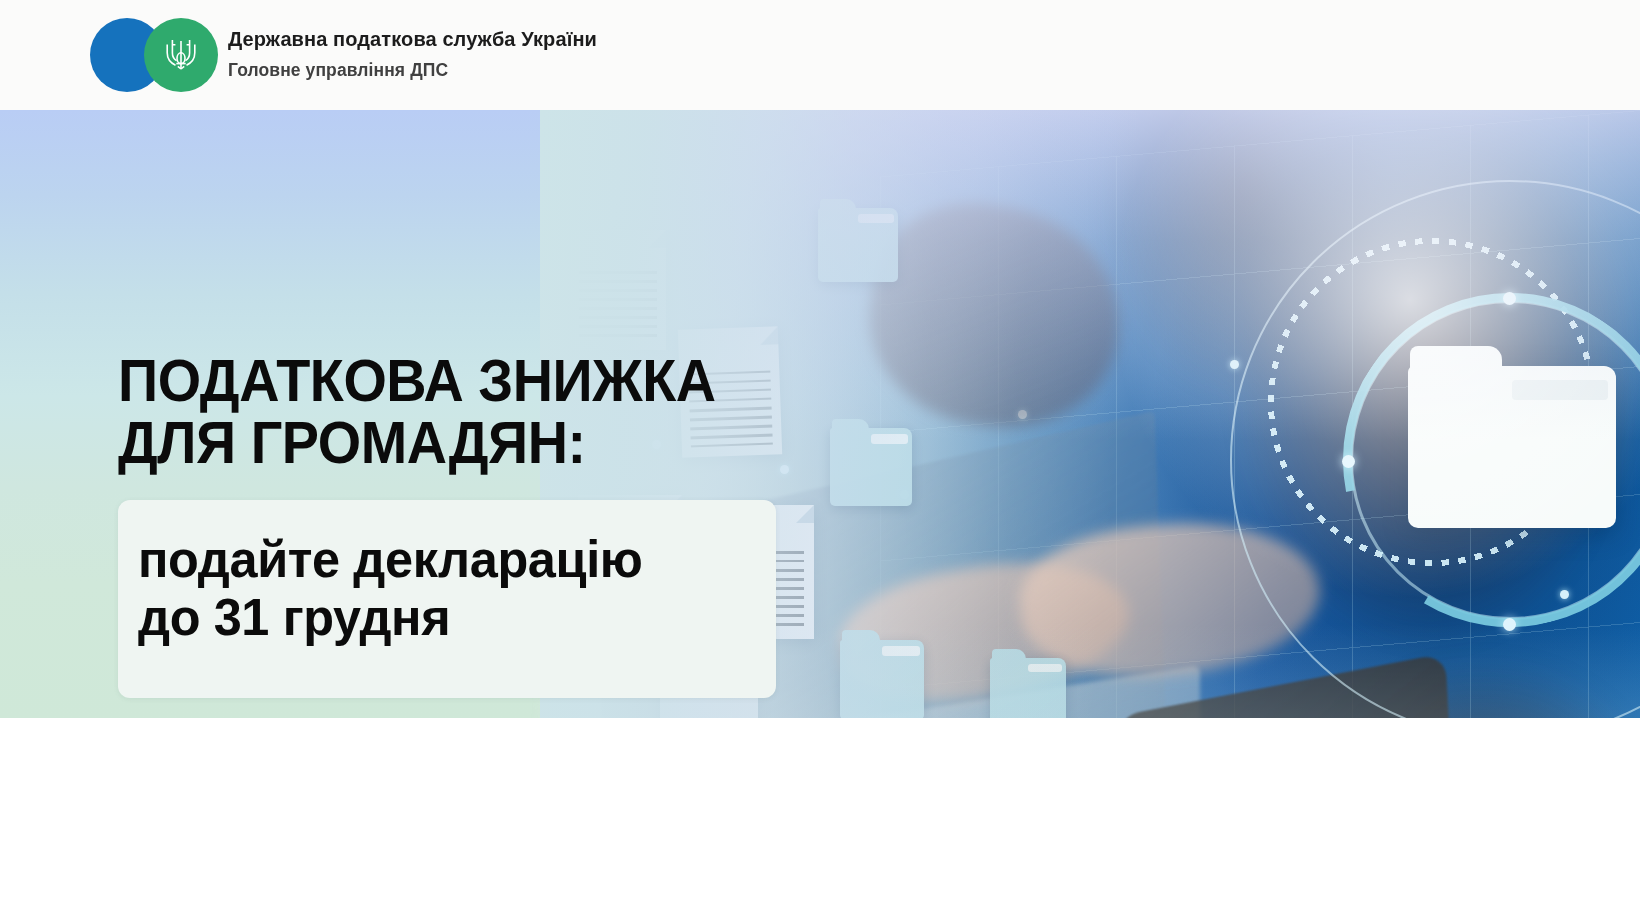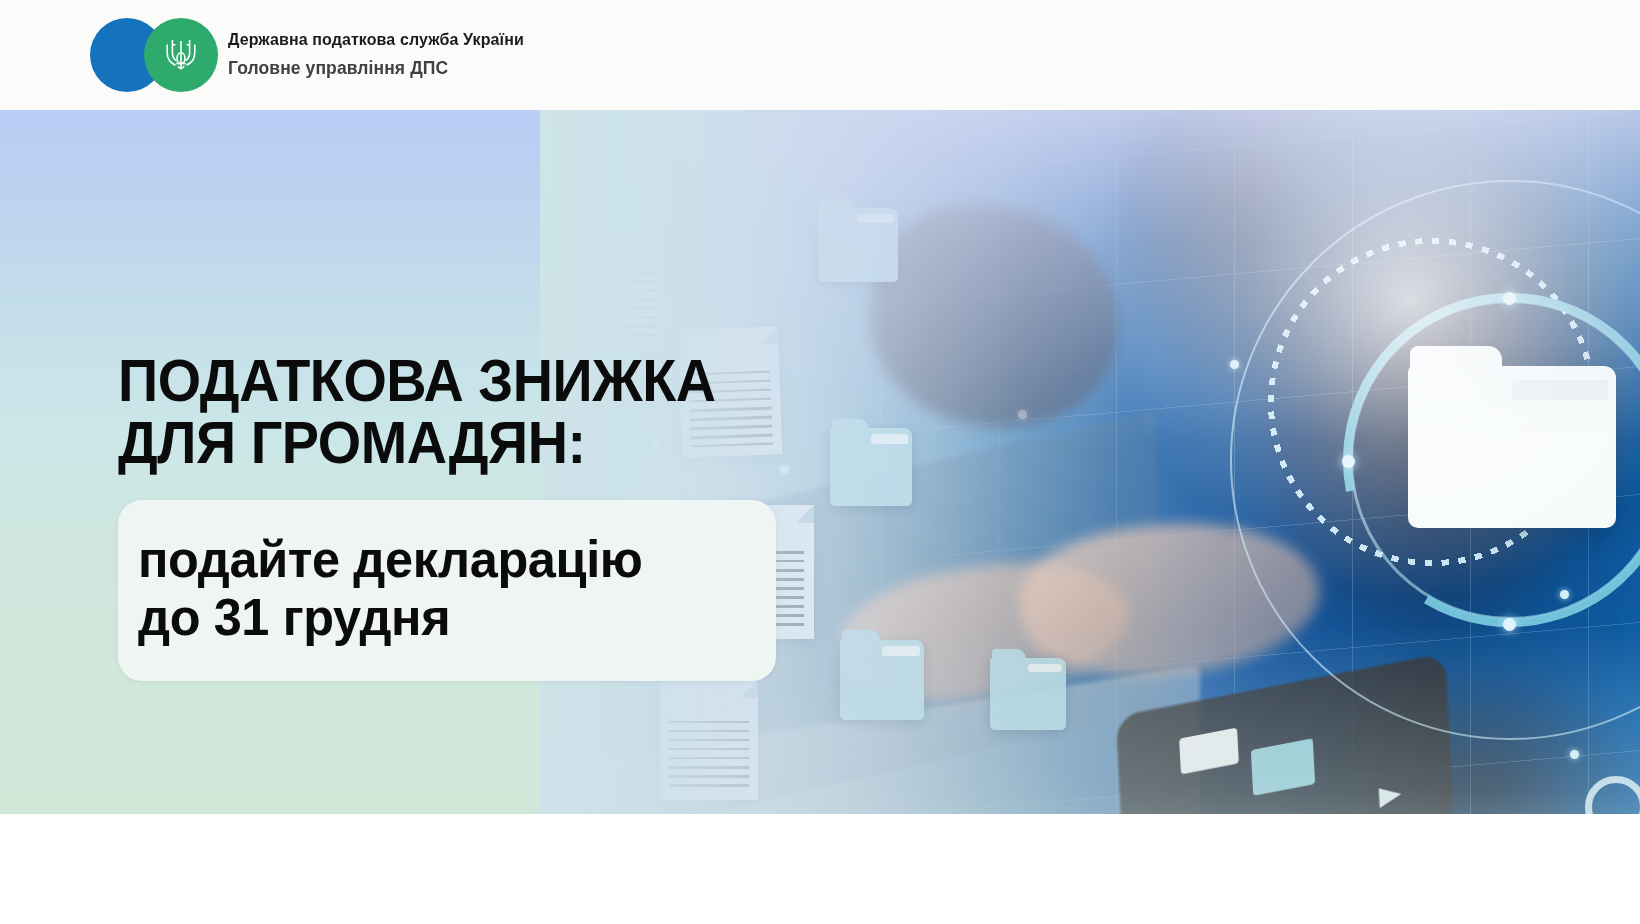--- a/index.html
+++ b/index.html
@@ -43,34 +43,34 @@
     display:flex; align-items:center; justify-content:center;
   }
   .logo-circle-green svg { display:block; }
 
   .header-text {
     margin-left:10px;
     display:flex; flex-direction:column;
     justify-content:center;
   }
   .header-line1 {
-    font-size:16px; font-weight:bold;
+    font-size:20px; font-weight:bold;
     color:#1c1c1c; letter-spacing:.1px;
     line-height:1.25; margin-bottom:7px;
   }
   .header-line2, .header-line3 {
     font-size:17.5px; font-weight:bold;
     color:#404040; letter-spacing:.1px;
     line-height:1.33;
   }
 
   
   .canvas {
     position:absolute; left:0; top:110px;
-    width:1640px; height:704px;
+    width:1640px; height:608px;
     overflow:hidden;
   }
   .bg-gradient {
     position:absolute; inset:0;
     background:linear-gradient(180deg,
       #b9cdf5 0%,
       #bcd4ef 14%,
       #c4dfe9 30%,
       #cce7e8 47%,
       #cfe7df 62%,
@@ -350,22 +350,22 @@
     letter-spacing:-0.5px;
     color:#0b0b0b;
     transform:scaleX(.93);
     transform-origin:left center;
     white-space:pre-line;
   }
   .callout {
     margin-top:26px;
     width:658px;
     background:#eff5f2;
-    border-radius:24px;
-    padding:30px 30px 34px 20px;
+    border-radius:12px;
+    padding:30px 30px 51px 20px;
     box-shadow:0 1px 5px rgba(80,110,110,.10);
   }
   .callout-text {
     font-family:"Liberation Sans", sans-serif;
     font-weight:bold;
     font-size:52px;
     line-height:1.12;
     letter-spacing:-0.4px;
     color:#0b0b0b;
     transform:scaleX(.97);

